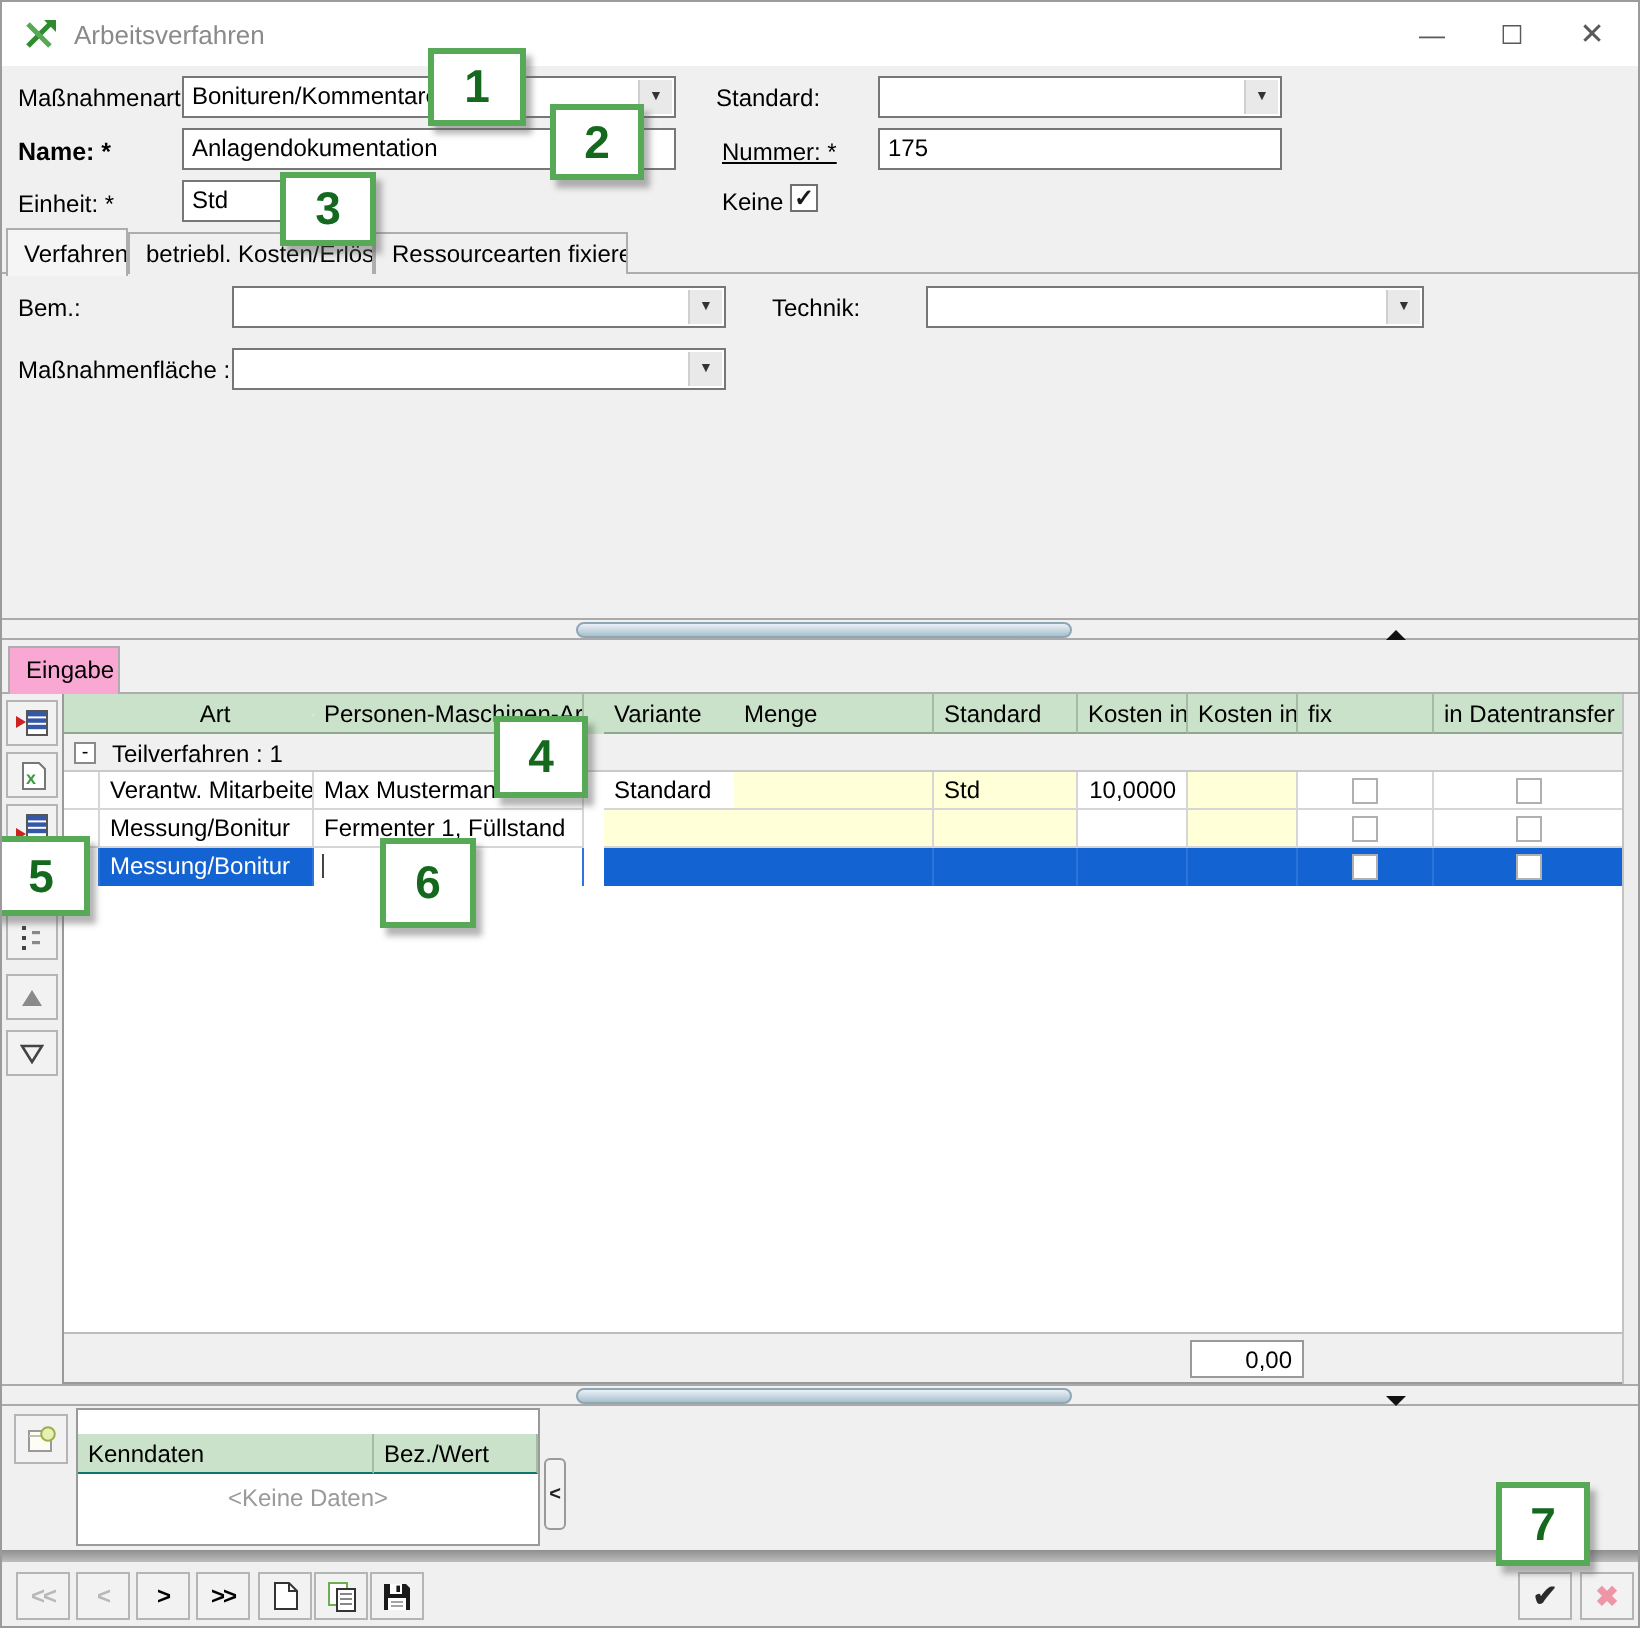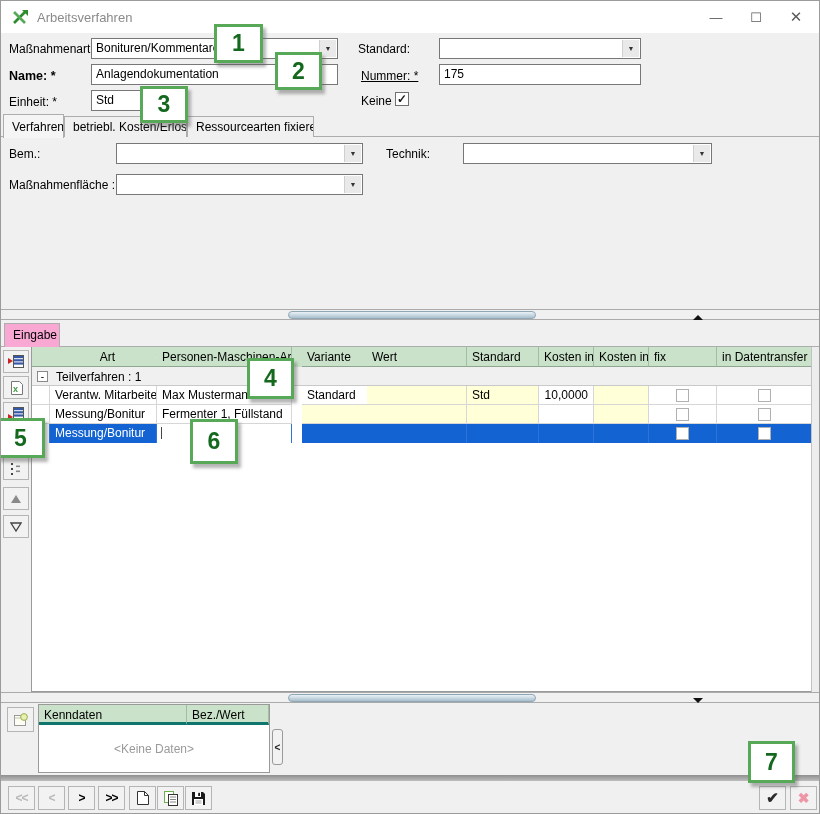--- a/index.html
+++ b/index.html
@@ -87,22 +87,22 @@
         border-top:1px solid #bdbdbd; }
   .totalbox { position:absolute; left:563px; top:3px; width:57px; height:19px; background:#fff;
         border:1px solid #9a9a9a; text-align:right; padding:2px 5px 0 0; }
   .vscroll { position:absolute; right:0; top:346px; width:8px; height:345px; background:#ededed;
         border-left:1px solid #c2c2c2; }
   
   .kt-btn { position:absolute; left:6px; top:706px; width:27px; height:25px; background:#f2f2f2;
         border:1px solid #b5b5b5; display:flex; align-items:center; justify-content:center; }
   .ktable { position:absolute; left:37px; top:703px; width:232px; height:69px; background:#fff;
         border:1px solid #9a9a9a; }
-  .ktable .kh { position:absolute; top:0; height:20px; background:#c9e2c9; border-right:1px solid #a3bca3;
-        border-bottom:3px solid #0f766e; padding:3px 0 0 5px; white-space:nowrap; overflow:hidden; }
+  .ktable .kh { position:absolute; top:12px; height:20px; background:#c9e2c9; border-right:1px solid #a3bca3;
+        border-bottom:1px solid #0f766e; padding:3px 0 0 5px; white-space:nowrap; overflow:hidden; }
   .kh1 { left:0; width:148px; } .kh2 { left:148px; width:82px; }
   .kempty { position:absolute; left:0; top:20px; right:0; bottom:0; display:flex; align-items:center;
         justify-content:center; color:#9a9a9a; }
   .collapse-btn { position:absolute; left:271px; top:728px; width:11px; height:36px; background:#f2f2f2;
         border:1px solid #9a9a9a; border-radius:3px; display:flex; align-items:center; justify-content:center;
         font-size:10px; font-weight:bold; color:#222; }
   .bigdivider { position:absolute; left:0; top:774px; width:820px; height:6px;
         background:linear-gradient(#8f8f8f,#bdbdbd); }
   
   .btoolbar { position:absolute; left:0; top:780px; width:820px; height:34px; background:#f0f0f0; }
@@ -235,21 +235,21 @@
   </div>
 
   <div class="grid">
     <div class="grow ghead">
       <div class="hcell c-arth">
         <span>Art</span>
         <span class="sortglyph"></span>
       </div>
       <div class="hcell c-pma">Personen-Maschinen-Artike</div>
       <div class="hcell c-var">Variante</div>
-      <div class="hcell c-men">Wert</div>
+      <div class="hcell c-men">Menge</div>
       <div class="hcell c-ein">Standard</div>
       <div class="hcell c-k1">Kosten in €</div>
       <div class="hcell c-k2">Kosten in €</div>
       <div class="hcell c-fix">fix</div>
       <div class="hcell c-dt" style="border-right:none;">in Datentransfer berücks</div>
     </div>
 
     <div class="grow grouprow">
       <div class="expander">-</div>
       <span class="grouplbl">Teilverfahren : 1</span>
@@ -299,20 +299,23 @@
       <div class="cell c-k1 num"></div>
       <div class="cell c-k2"></div>
       <div class="cell c-fix ctr">
           <div class="gchk"></div>
         </div>
       <div class="cell c-dt ctr" style="border-right:none;">
           <div class="gchk"></div>
         </div>
     </div>
 
+    <div class="gfooter">
+      <div class="totalbox">0,00</div>
+    </div>
   </div>
   <div class="vscroll"></div>
 
   <div class="split" style="top:691px;">
     <div class="handle">
         <div class="caret down"></div>
       </div>
   </div>
 
   <div class="kt-btn">

